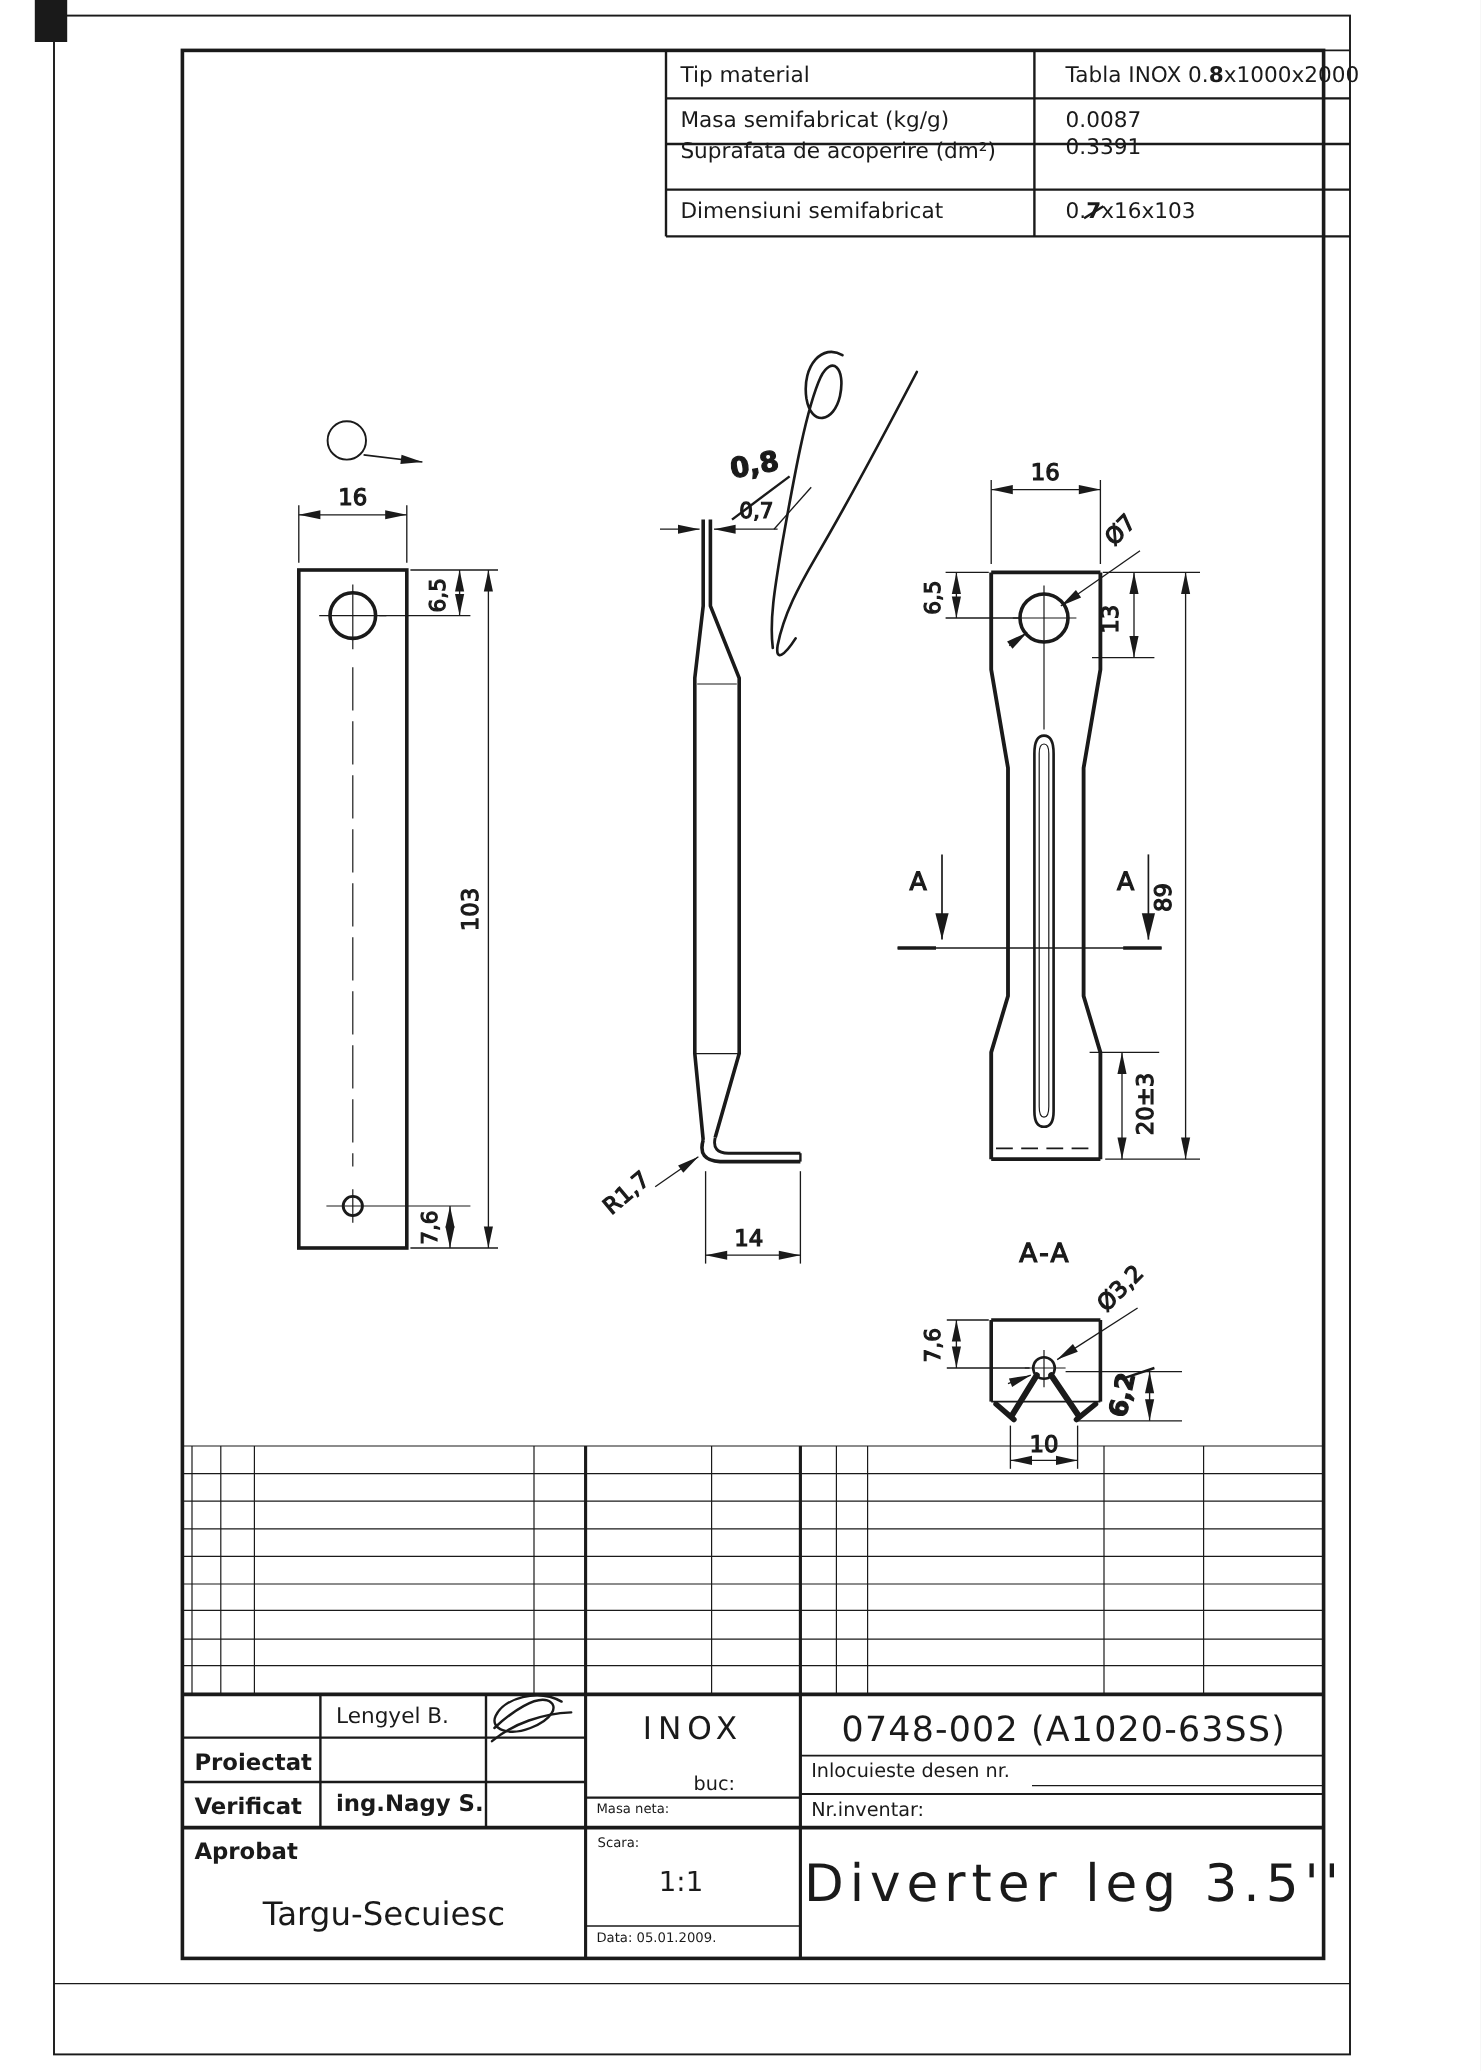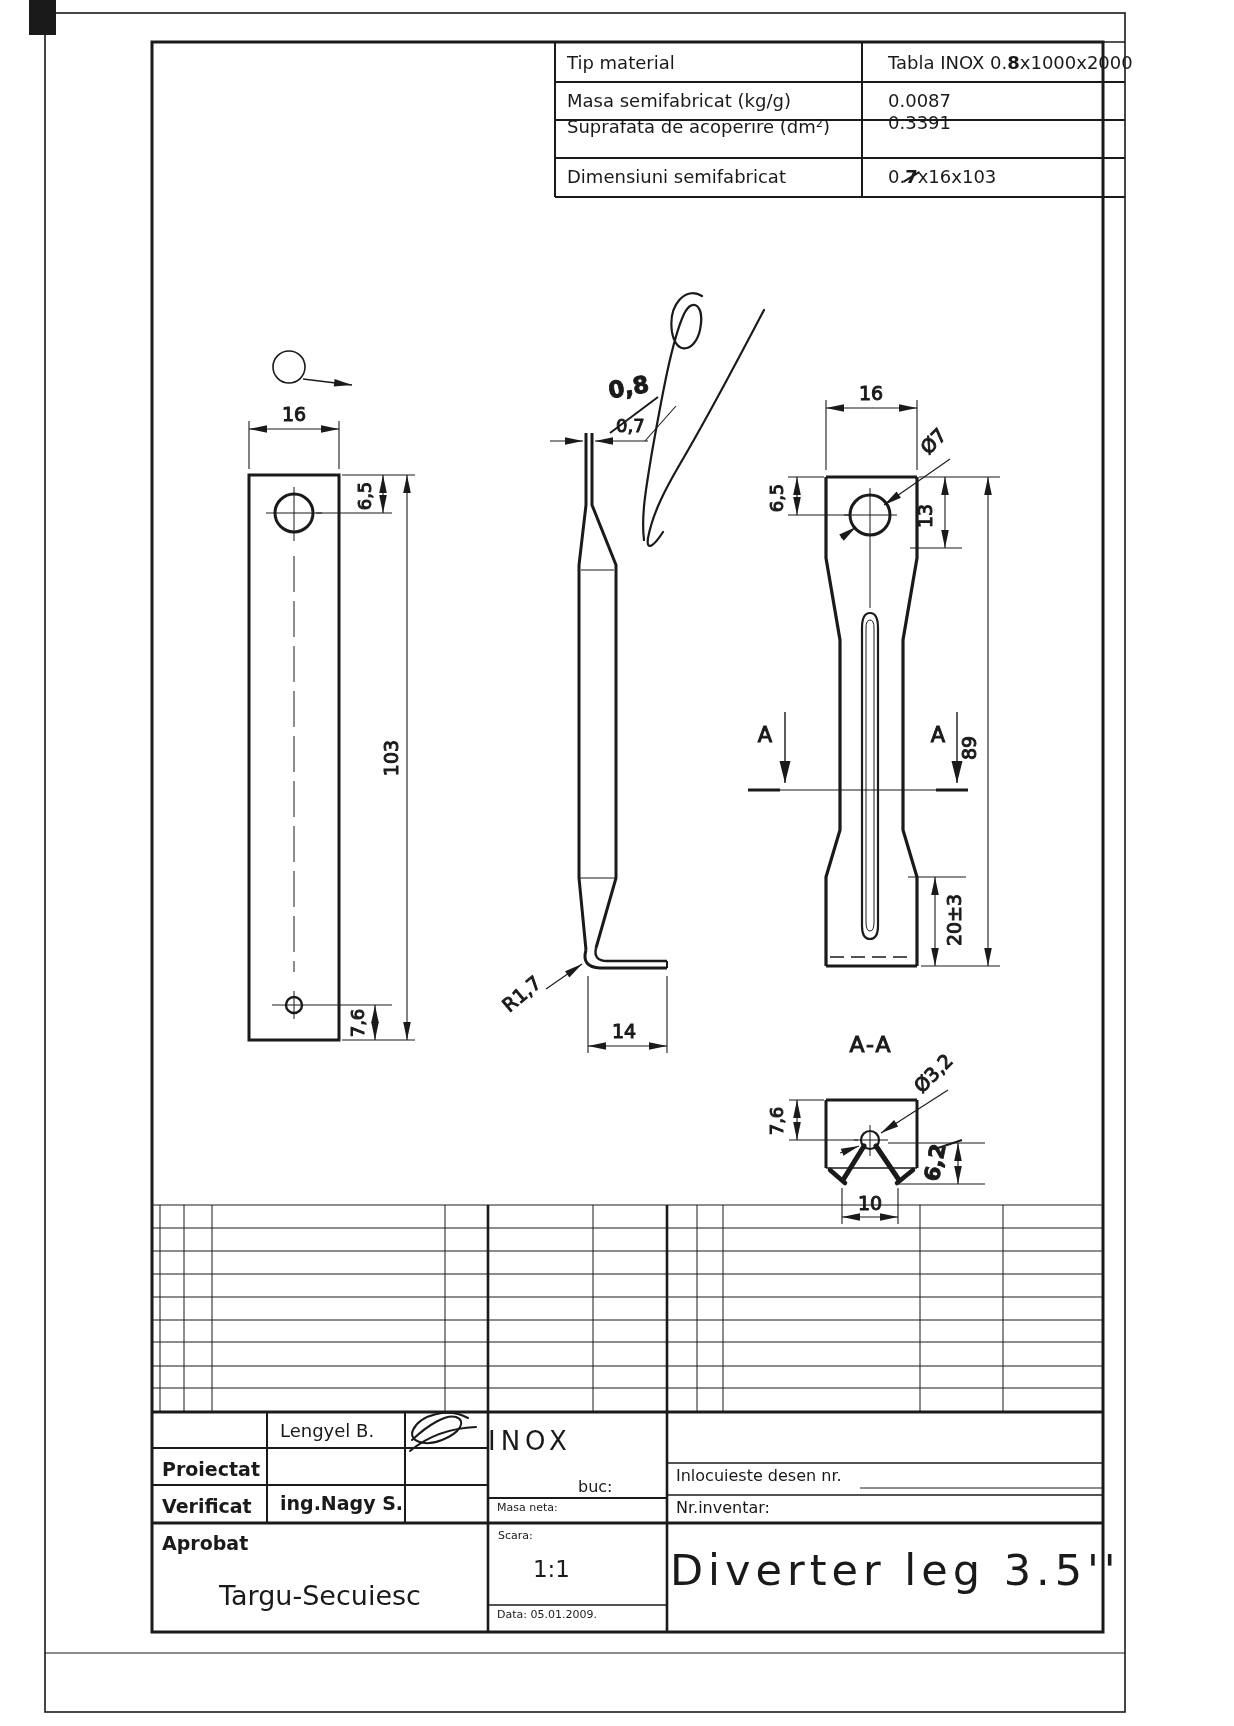--- a/index.html
+++ b/index.html
@@ -15,21 +15,21 @@
   .hand{font-weight:700;}
   .struck{font-weight:700;position:relative;display:inline-block;}
   .struck::after{content:"";position:absolute;left:-3px;right:-3px;top:46%;
     border-top:2px solid #1a1a1a;transform:rotate(-32deg);}
   
   .tb-label{font-size:19px;font-weight:700;margin-top:40px;}
   .tb-val{font-size:18px;}
   .tb-val-b{font-size:19px;font-weight:700;}
   .company1{font-size:29px;font-weight:700;text-align:center;}
   .company2{font-size:27px;font-weight:400;text-align:center;}
-  .inox{font-size:26px;letter-spacing:5px;text-align:left;}
+  .inox{font-size:26px;letter-spacing:5px;text-align:center;}
   .small{font-size:16px;}
   .med{font-size:11px;}
   .scara-val{font-size:23px;text-align:center;}
   .partnum{font-size:29px;letter-spacing:1px;text-align:center;}
   .bigtitle{font-size:43px;letter-spacing:5px;text-align:right;font-weight:400;}
 </style>
 </head>
 <body>
 
 <div class="sheet">
@@ -279,20 +279,21 @@
   <div class="abs tb-val" style="left:280px;top:1457px"></div>
   <div class="abs tb-label" style="left:162px;top:1492px">Aprobat</div>
   <div class="abs tb-val-b" style="left:280px;top:1492px">ing.Nagy S.</div>
 
   <div class="abs company2" style="left:152px;top:1580px;width:336px">Targu-Secuiesc</div>
 
   <div class="abs inox" style="left:488px;top:1426px;width:179px">INOX</div>
   <div class="abs small" style="left:578px;top:1477px">buc:</div>
   <div class="abs med" style="left:497px;top:1501px">Masa neta:</div>
   <div class="abs med" style="left:498px;top:1529px">Scara:</div>
-  <div class="abs scara-val" style="left:468px;top:1556px;width:167px">1:1</div>
+  <div class="abs scara-val" style="left:484px;top:1556px;width:167px">1:1</div>
   <div class="abs med" style="left:497px;top:1608px">Data: 05.01.2009.</div>
 
+  <div class="abs partnum" style="left:670px;top:1424px;width:433px">0748-002 (A1020-63SS)</div>
   <div class="abs small" style="left:676px;top:1466px">Inlocuieste desen nr.</div>
   <div class="abs small" style="left:676px;top:1498px">Nr.inventar:</div>
   <div class="abs bigtitle" style="left:670px;top:1545px;width:433px">Diverter leg 3.5''</div>
 
 </div>
 
 </body></html>

